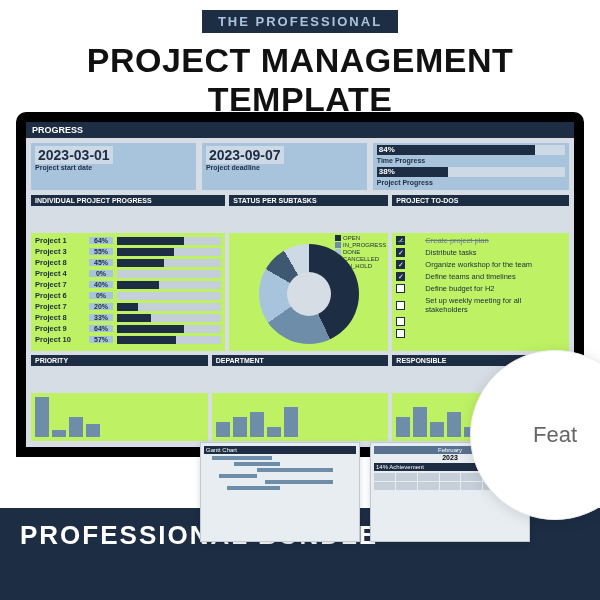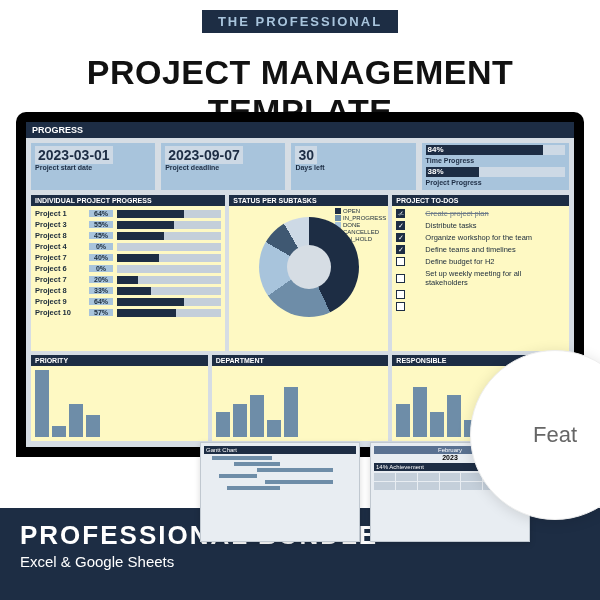--- a/index.html
+++ b/index.html
@@ -1,42 +1,42 @@
 <!DOCTYPE html>
 <html><head>
 <meta charset="utf-8">
 <style>
   * { margin: 0; padding: 0; box-sizing: border-box; }
   body { width: 600px; height: 600px; background: #f0f0f0; font-family: Arial, Helvetica, sans-serif; overflow: hidden; }
   .canvas { width: 600px; height: 600px; background: #fff; position: relative; }
 
   .header { text-align: center; padding: 10px 0 4px; }
   .kicker { background: #1d2d44; color: #a8c4dc; font-size: 13px; font-weight: 600; letter-spacing: 2px; padding: 4px 16px; display: inline-block; }
-  .title { font-size: 34px; font-weight: 800; color: #111; letter-spacing: 0.5px; margin-top: 20px; }
+  .title { font-size: 34px; font-weight: 800; color: #111; letter-spacing: 0.5px; margin-top: 8px; }
   .subtitle { font-size: 15px; font-weight: 600; color: #222; margin-top: 2px; }
 
   .monitor { position: absolute; top: 112px; left: 16px; right: 16px; height: 345px; background: #000; border-radius: 10px 10px 0 0; padding: 10px; }
   .screen { width: 100%; height: 100%; background: #d6dde4; position: relative; font-size: 8px; color: #1a2a3a; }
 
   .bar-dark { background: #1d2d44; color: #fff; font-weight: 700; padding: 3px 6px; font-size: 9px; }
 
   .toprow { display: flex; gap: 6px; padding: 5px; }
   .card { background: #a8c4dc; flex: 1; padding: 2px 4px 4px; }
   .card .lbl { font-size: 7px; color: #1d2d44; font-weight: 600; }
   .card .val { font-size: 14px; font-weight: 800; color: #1d2d44; background: #cdd9e5; padding: 1px 3px; display: inline-block; margin-top: 1px; }
   .progcol { flex: 1.2; }
   .progbar { height: 10px; background: #cdd9e5; margin-bottom: 2px; position: relative; }
   .progfill { height: 100%; background: #1d2d44; }
   .progtxt { position: absolute; left: 2px; top: 0; font-size: 8px; font-weight: 700; color: #fff; line-height: 10px; }
   .proglbl { font-size: 7px; font-weight: 600; color: #1d2d44; }
 
   .mid { display: flex; gap: 4px; padding: 0 5px; height: 156px; }
   .panel { flex: 1; display: flex; flex-direction: column; }
   .panel-h { background: #1d2d44; color: #fff; font-size: 7px; font-weight: 700; padding: 2px 4px; }
-  .panel-b { background: #fef9c3; flex: 1; padding: 3px 4px; overflow: hidden; }
+  .panel-b { background: #bef264; flex: 1; padding: 3px 4px; overflow: hidden; margin-top: 27px; }
 
   .prow { display: flex; align-items: center; gap: 4px; margin-bottom: 2px; }
   .prow .name { width: 50px; font-size: 7.5px; font-weight: 600; }
   .prow .pct { width: 24px; font-size: 7px; font-weight: 700; background: #a8c4dc; text-align: center; }
   .prow .track { flex: 1; height: 8px; background: #c4cfda; }
   .prow .fill { height: 100%; background: #1d2d44; }
 
   .donut { position: relative; width: 100px; height: 100px; border-radius: 50%; margin: 8px auto 0;
     background: conic-gradient(#1d2d44 0 155deg, #6e8da8 155deg 235deg, #a8c4dc 235deg 300deg, #3f5872 300deg 330deg, #cdd9e5 330deg 360deg); }
   .donut::after { content: ""; position: absolute; inset: 28px; background: #d6dde4; border-radius: 50%; }
@@ -82,24 +82,20 @@
       <div class="bar-dark">PROGRESS</div>
 
       <div class="toprow">
         <div class="card">
           <div class="val">2023-03-01</div>
           <div class="lbl">Project start date</div>
         </div>
         <div class="card">
           <div class="val">2023-09-07</div>
           <div class="lbl">Project deadline</div>
-        </div>
-        <div class="card">
-          <div class="val">30</div>
-          <div class="lbl">Days left</div>
         </div>
         <div class="card progcol">
           <div class="progbar">
             <div class="progfill" style="width:84%"></div>
             <div class="progtxt">84%</div>
           </div>
           <div class="proglbl">Time Progress</div>
           <div class="progbar" style="margin-top:3px">
             <div class="progfill" style="width:38%"></div>
             <div class="progtxt">38%</div>
@@ -328,16 +324,15 @@
           <div style="height:8px;background:#c4cfda"></div>
           <div style="height:8px;background:#c4cfda"></div>
           <div style="height:8px;background:#c4cfda"></div>
           <div style="height:8px;background:#c4cfda"></div>
       </div>
     </div>
   </div>
 
   <div class="footer">
     <div class="t1">PROFESSIONAL BUNDLE</div>
-    <div class="t2">Excel &amp; Google Sheets</div>
   </div>
 
 </div>
 
 </body></html>

